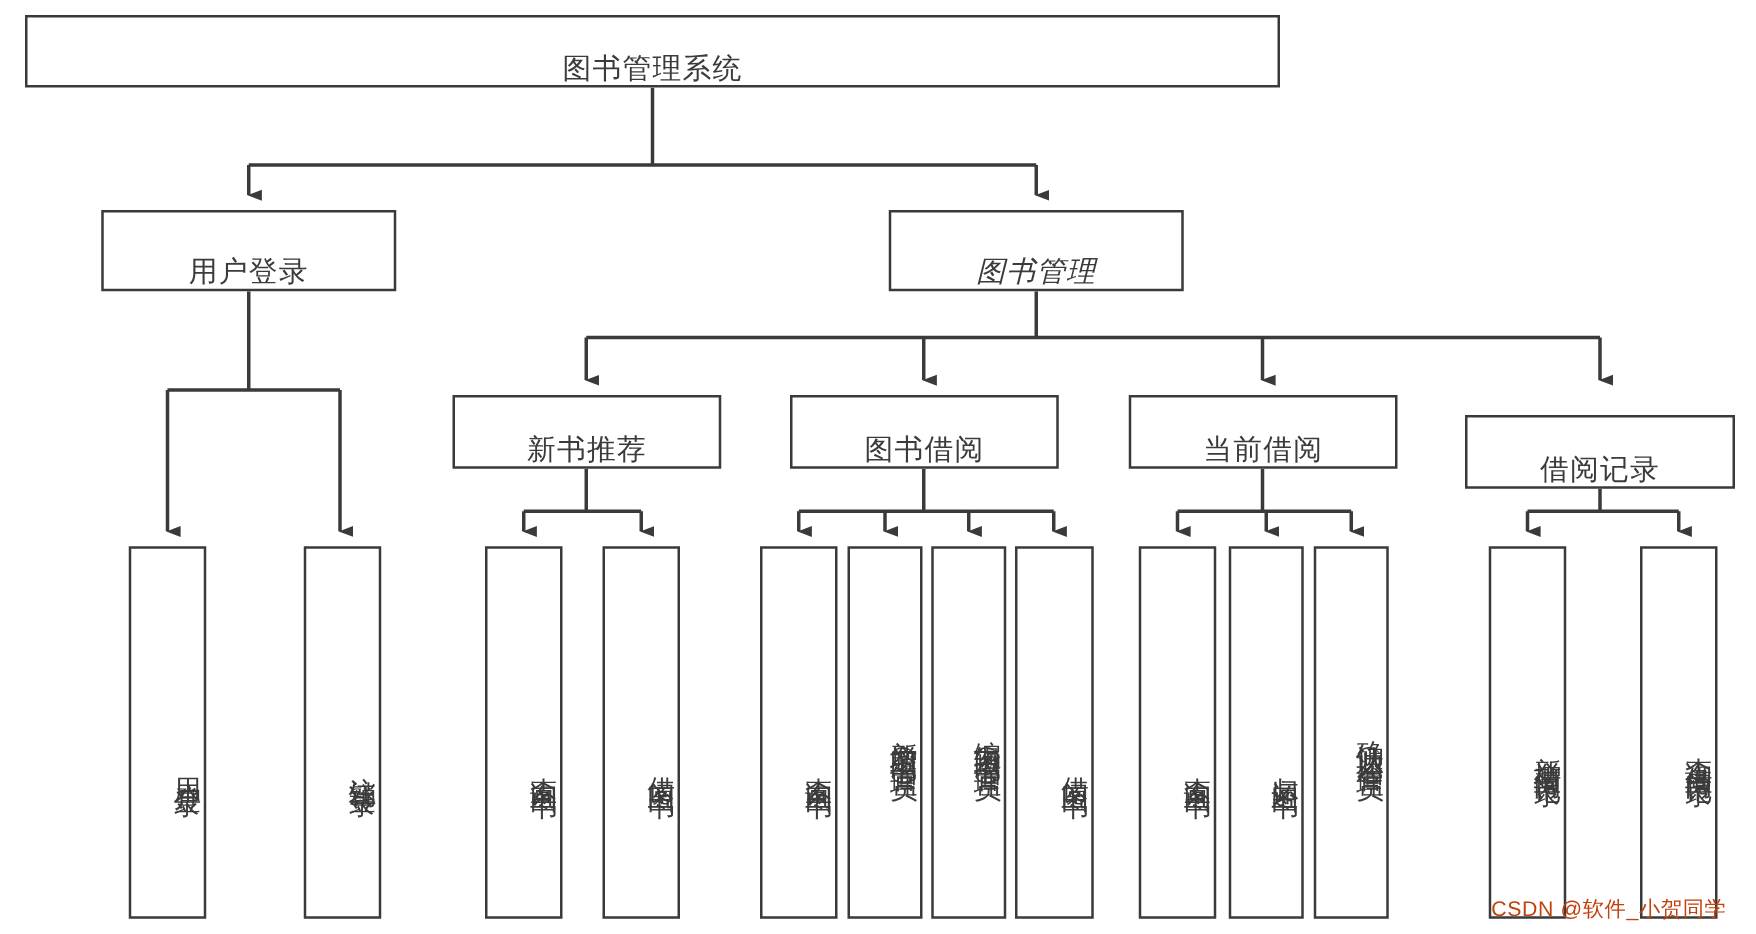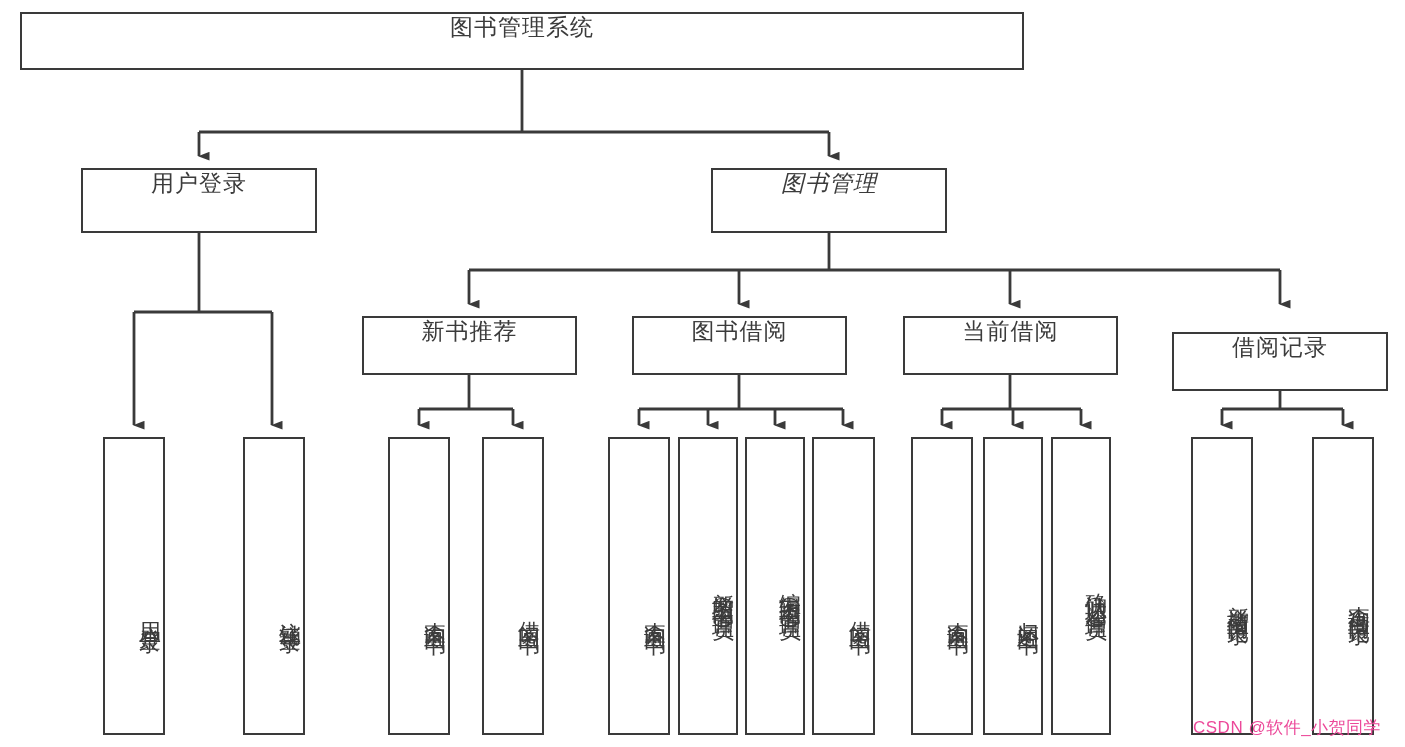--- a/index.html
+++ b/index.html
@@ -24,21 +24,21 @@
     width: 1405px;
     height: 747px;
     pointer-events: none;
   }
   .node {
     position: absolute;
     box-sizing: border-box;
     border: 2.5px solid #3a3a3a;
     background: #ffffff;
     display: flex;
-    align-items: flex-start;
+    align-items: flex-end;
     justify-content: center;
     color: #3b3b3b;
     font-size: 23px;
     line-height: 1.18;
     letter-spacing: 1px;
   }
   .node.vertical {
     writing-mode: vertical-rl;
     text-orientation: upright;
     letter-spacing: 4px;
@@ -51,21 +51,21 @@
     padding-top: 14px;
   }
   .node.vertical.mid-text {
     padding-top: 28px;
   }
   .watermark {
     position: absolute;
     left: 1193px;
     top: 716px;
     font-size: 17px;
-    color: #ec4899;
+    color: #c2410c;
     letter-spacing: 0.5px;
     white-space: nowrap;
   }
 </style>
 </head>
 <body>
 
 <div id="canvas">
 
   <svg id="wires" viewBox="0 0 1405 747" xmlns="http://www.w3.org/2000/svg">

